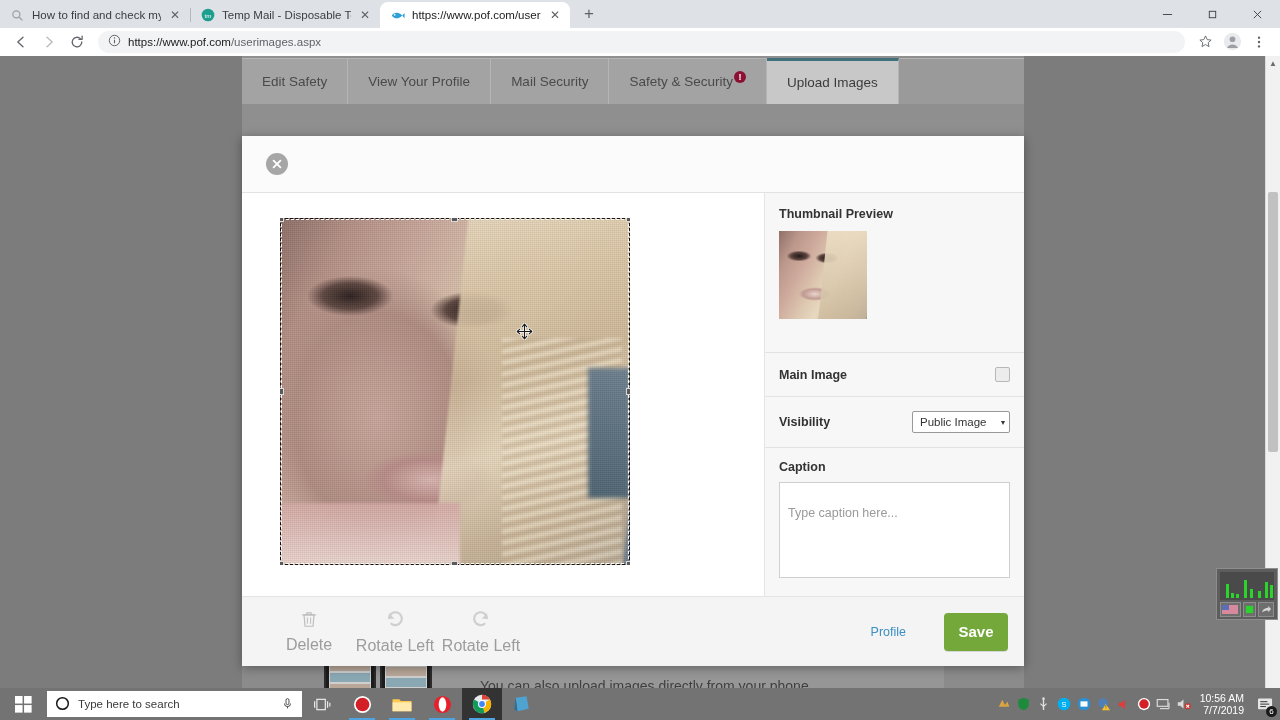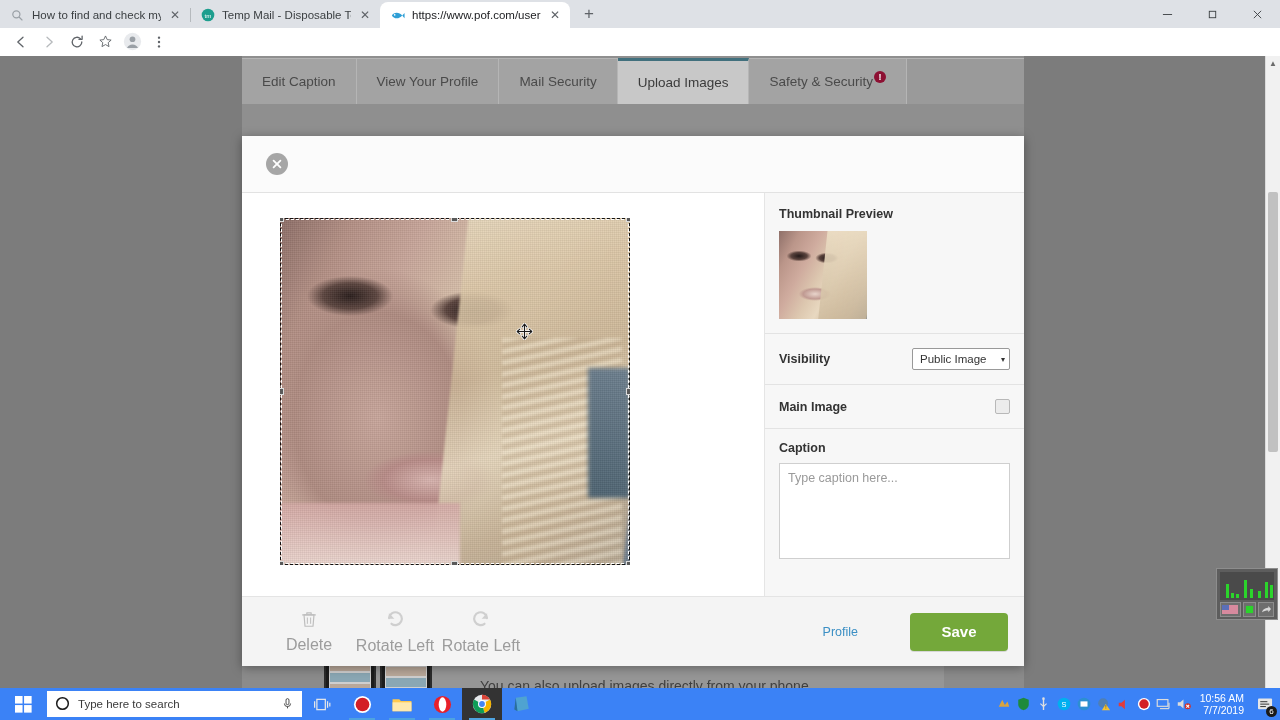--- a/index.html
+++ b/index.html
@@ -254,21 +254,21 @@
   .h-sw { left: -4px; bottom: -4px; } .h-w { left: -4px; top: 50%; margin-top: -4px; }
   .move-cursor {
     position: absolute; left: 236px; top: 105px; width: 17px; height: 17px;
     pointer-events: none;
   }
 
   .side-pane {
     flex: 0 0 260px; border-left: 1px solid #e5e5e5;
     background: #f7f7f7; display: flex; flex-direction: column;
   }
-  .sp-section { padding: 14px 14px 14px 14px; border-bottom: 1px solid #e3e3e3; }
+  .sp-section { padding: 14px 14px 33px 14px; border-bottom: 1px solid #e3e3e3; }
   .sp-label { font-size: 12.5px; font-weight: bold; color: #333; }
   .thumb {
     width: 88px; height: 88px; margin-top: 10px; overflow: hidden;
     position: relative; background: #c2a79c;
   }
   .thumb .tp {
     position: absolute; inset: 0;
     background:
       radial-gradient(ellipse 16px 7px at 20px 25px, #241a19 0%, #5a433d 50%, rgba(0,0,0,0) 78%),
       radial-gradient(ellipse 15px 7px at 48px 27px, #241a19 0%, #5a433d 50%, rgba(0,0,0,0) 78%),
@@ -293,41 +293,40 @@
     width: 98px; height: 22px; background: #ffffff;
     border: 1px solid #999; border-radius: 2px;
     display: flex; align-items: center; justify-content: space-between;
     padding: 0 4px 0 7px; font-size: 11.5px; color: #333;
   }
   .select .caret { font-size: 8px; color: #333; }
   .cap-section { padding: 12px 14px 14px 14px; flex: 1 1 auto; }
   .cap-box {
     margin-top: 8px; width: 100%; height: 96px;
     background: #fff; border: 1px solid #cfcfcf;
-    font-size: 12.5px; color: #9a9a9a; padding: 7px 8px;
+    font-size: 12.5px; color: #9a9a9a; padding: 23px 8px;
   }
 
   .modal-foot {
     position: absolute; bottom: 0; left: 0; right: 0; height: 70px;
     background: #f4f4f4; border-top: 1px solid #e4e4e4;
     display: flex; align-items: center; padding: 0 16px 0 24px;
   }
   .tool {
     width: 86px; display: flex; flex-direction: column; align-items: center;
     gap: 3px; color: #b9b9b9;
   }
   .tool .tlabel { font-size: 16px; color: #9c9c9c; }
   .foot-spacer { flex: 1 1 auto; }
   .cancel { font-size: 12.5px; color: #3b8fc4; margin-right: 38px; }
   .save {
-    width: 98px; height: 38px; background: #74a83a;
+    width: 64px; height: 38px; background: #74a83a;
     border-radius: 4px; color: #fff; font-size: 15px; font-weight: bold;
     display: flex; align-items: center; justify-content: center;
     box-shadow: 0 1px 0 rgba(0,0,0,.12);
-    margin-left: 14px;
   }
 
   
   .pscroll {
     position: absolute; top: 0; right: 0; width: 15px; bottom: 0;
     background: #f1f1f1; border-left: 1px solid #dcdcdc;
   }
   .pscroll .arrow {
     height: 15px; display: flex; align-items: center; justify-content: center;
     color: #6b6b6b; font-size: 8px;
@@ -351,21 +350,21 @@
   }
   .rec-btns { display: flex; gap: 2px; margin-top: 2px; height: 15px; }
   .rec-btns span {
     flex: 1 1 auto; background: #6e6e6e; border: 1px solid #8d8d8d;
     display: flex; align-items: center; justify-content: center;
   }
 
   
   .taskbar {
     position: absolute; left: 0; right: 0; bottom: 0; height: 32px;
-    background: #3b82f6; display: flex; align-items: center;
+    background: #737373; display: flex; align-items: center;
   }
   .start {
     width: 46px; height: 32px; display: flex; align-items: center;
     justify-content: center;
   }
   .searchbox {
     width: 255px; height: 26px; background: #ffffff; margin-left: 1px;
     display: flex; align-items: center; padding: 0 8px; gap: 8px;
     font-size: 11.5px; color: #3a3a3a;
   }
@@ -466,20 +465,30 @@
         <path d="M7.5 4 L14 10 L7.5 16" fill="none" stroke="#b6b9bc" stroke-width="1.6" stroke-linecap="round" stroke-linejoin="round"></path>
       </svg>
     </div>
     <div class="navbtn">
       <svg width="16" height="16" viewBox="0 0 20 20">
         <path d="M16 10 A6 6 0 1 1 14.2 5.8" fill="none" stroke="#5f6368" stroke-width="1.6" stroke-linecap="round"></path>
         <path d="M16.4 2.6 L16.4 6.6 L12.4 6.6" fill="none" stroke="#5f6368" stroke-width="1.6" stroke-linecap="round" stroke-linejoin="round"></path>
       </svg>
     </div>
 
+    <div class="omnibox">
+      <span>
+        <svg width="13" height="13" viewBox="0 0 16 16">
+          <circle cx="8" cy="8" r="6.4" fill="none" stroke="#5f6368" stroke-width="1.2"></circle>
+          <line x1="8" y1="7.2" x2="8" y2="11.4" stroke="#5f6368" stroke-width="1.3"></line>
+          <circle cx="8" cy="4.9" r="0.85" fill="#5f6368"></circle>
+        </svg>
+      </span>
+      <span class="url"><b>https://www.pof.com</b><span class="path">/userimages.aspx</span></span>
+    </div>
 
     <div class="tb-right">
       <div class="navbtn">
         <svg width="15" height="15" viewBox="0 0 20 20">
           <path d="M10 2.6 L12.3 7.5 L17.5 8.1 L13.6 11.6 L14.7 16.8 L10 14.1 L5.3 16.8 L6.4 11.6 L2.5 8.1 L7.7 7.5 Z" fill="none" stroke="#5f6368" stroke-width="1.2" stroke-linejoin="round"></path>
         </svg>
       </div>
       <div class="navbtn">
         <svg width="19" height="19" viewBox="0 0 22 22">
           <circle cx="11" cy="11" r="10" fill="#e8eaed"></circle>
@@ -498,34 +507,34 @@
   </div>
 
   <div class="viewport">
     <div class="page-bg"></div>
     <div class="site">
       <div class="site-inner"></div>
     </div>
 
     <div class="site-nav">
       <div class="snav">
-        <span>Edit Caption</span>
+        <span>Edit Safety</span>
       </div>
       <div class="snav">
         <span>View Your Profile</span>
       </div>
       <div class="snav">
         <span>Mail Security</span>
-      </div>
-      <div class="snav active">
-        <span>Upload Images</span>
       </div>
       <div class="snav">
         <span>Safety &amp; Security</span>
         <span class="badge">!</span>
+      </div>
+      <div class="snav active">
+        <span>Upload Images</span>
       </div>
       <div class="snav-fill"></div>
     </div>
 
     <div class="ghost-circle"></div>
 
     <div class="promo">
       <div class="promo-inner"></div>
       <div class="phone" style="left:82px; top:28px; width:52px; height:86px;">
         <div class="scr">
@@ -606,30 +615,30 @@
 
           <div class="sp-section">
             <div class="sp-label">Thumbnail Preview</div>
             <div class="thumb">
               <div class="tp"></div>
               <div class="th-hair"></div>
             </div>
           </div>
 
           <div class="sp-row">
+            <span class="sp-label">Main Image</span>
+            <span class="checkbox"></span>
+          </div>
+
+          <div class="sp-row">
             <span class="sp-label">Visibility</span>
             <span class="select">
               <span>Public Image</span>
               <span class="caret">▾</span>
             </span>
-          </div>
-
-          <div class="sp-row">
-            <span class="sp-label">Main Image</span>
-            <span class="checkbox"></span>
           </div>
 
           <div class="cap-section">
             <div class="sp-label">Caption</div>
             <div class="cap-box">Type caption here...</div>
           </div>
         </div>
       </div>
 
       <div class="modal-foot">

